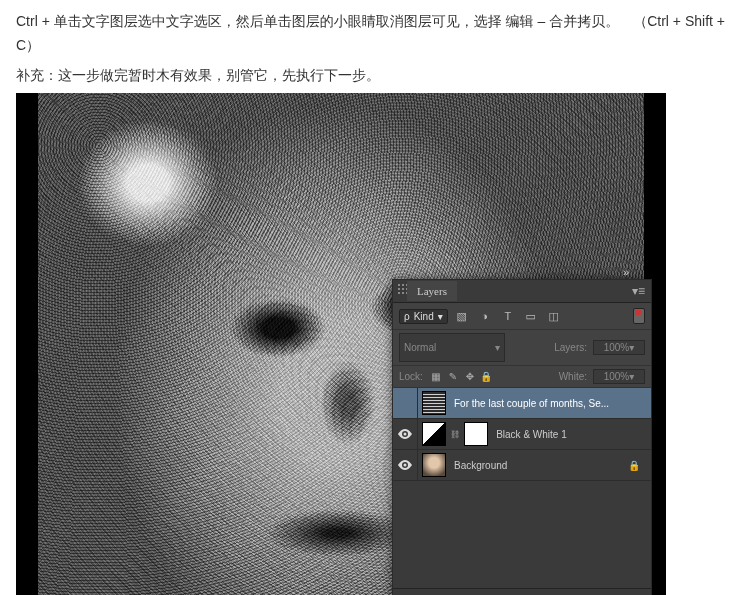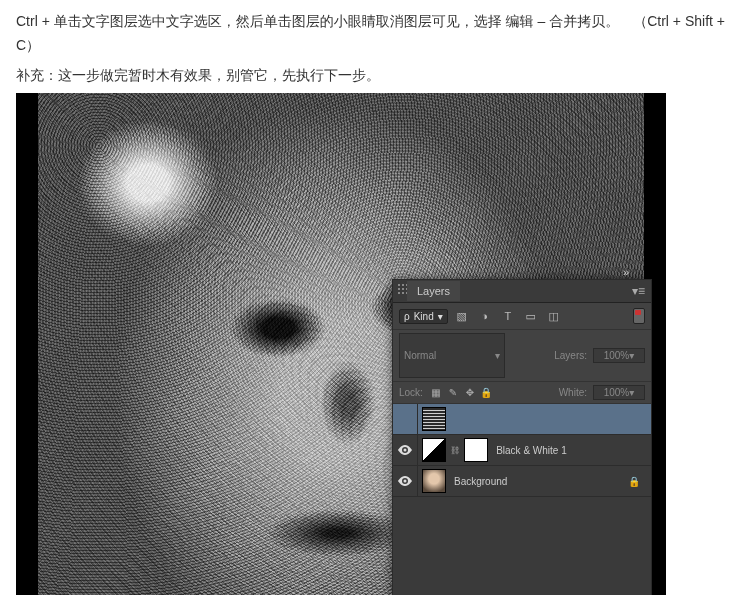--- a/index.html
+++ b/index.html
@@ -68,20 +68,21 @@
     display: flex;
     align-items: center;
     height: 22px;
     background: #3a3a3a;
     border-bottom: 1px solid #222;
   }
   .panel-tab {
     padding: 4px 10px;
     background: #454545;
     font-size: 11px;
+    font-family: Liberation Serif, serif;
   }
   .panel-spacer { flex: 1; }
   .panel-menu {
     padding: 0 6px;
     font-size: 12px;
     color: #aaa;
     cursor: default;
   }
 
   .filter-row {
@@ -136,21 +137,21 @@
     align-items: center;
     gap: 6px;
     padding: 3px 6px;
     border-bottom: 1px solid #333;
     color: #888;
   }
   .blend-select {
     flex: 0 0 96px;
     background: #3a3a3a;
     border: 1px solid #2a2a2a;
-    padding: 16px 4px;
+    padding: 8px 4px;
     font-size: 10px;
     color: #888;
     display: flex;
     justify-content: space-between;
     align-items: center;
     gap: 9px;
   }
   .prop-label { font-size: 10px; }
   .prop-field {
     width: 44px;
@@ -332,20 +333,21 @@
       </div>
     </div>
 
     <div class="layers-list">
 
       <div class="layer-row selected">
         <div class="vis-col"></div>
         <div class="thumb-col">
           <div class="layer-thumb text-thumb"></div>
         </div>
+        <div class="layer-name">For the last couple of months, Se...</div>
       </div>
 
       <div class="layer-row">
         <div class="vis-col">
           <svg width="14" height="10" viewBox="0 0 14 10">
               <path d="M7 0C3 0 0 5 0 5s3 5 7 5 7-5 7-5-3-5-7-5zm0 8a3 3 0 110-6 3 3 0 010 6z" fill="#ddd"></path>
               <circle cx="7" cy="5" r="1.5" fill="#ddd"></circle>
             </svg>
         </div>
         <div class="thumb-col">

